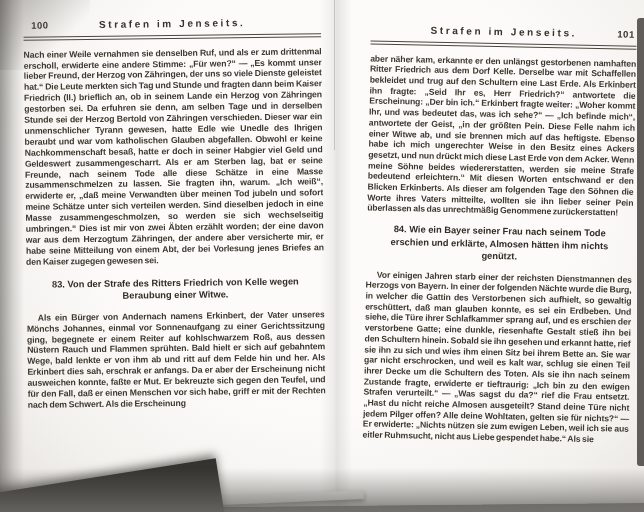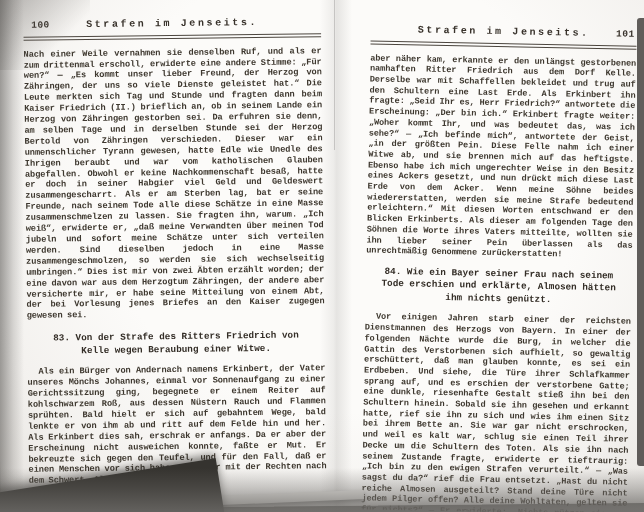--- a/index.html
+++ b/index.html
@@ -1,19 +1,19 @@
 <!DOCTYPE html>
 <html><head>
 <meta charset="utf-8">
 <style>
   html,body { margin:0; padding:0; background:#8e8c89; }
   .canvas {
     position:relative; width:644px; height:512px; overflow:hidden;
     background:#b9b6b2;
-    font-family:Liberation Mono, monospace;
+    font-family:Liberation Sans, sans-serif;
   }
   
   .paper {
     position:absolute; left:-2px; top:-10px; width:656px; height:516px;
     background: radial-gradient(ellipse at 52% 38%, #fcfbf9 50%, #f3f1ee 78%, #e4e1dd 100%);
     transform: rotate(-0.55deg);
     box-shadow: 0 6px 14px rgba(30,28,26,0.55);
   }
   
   .gutter {

